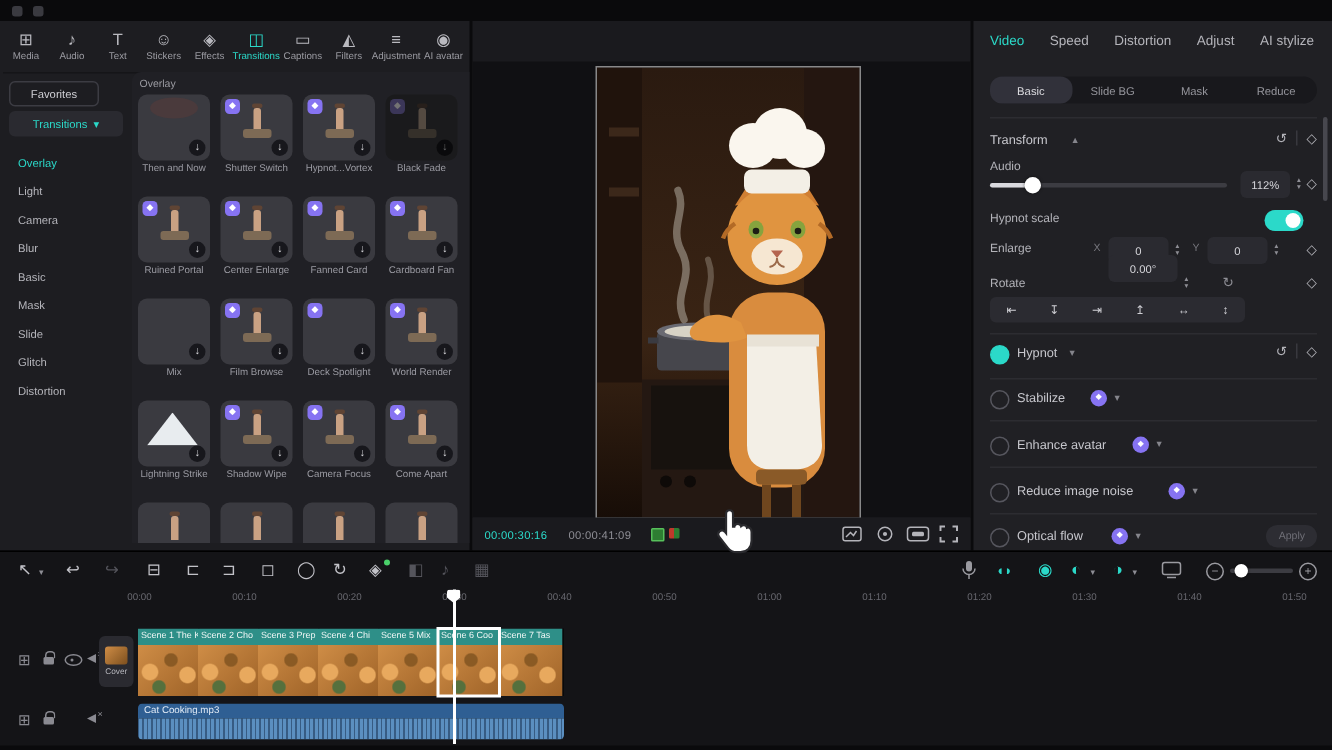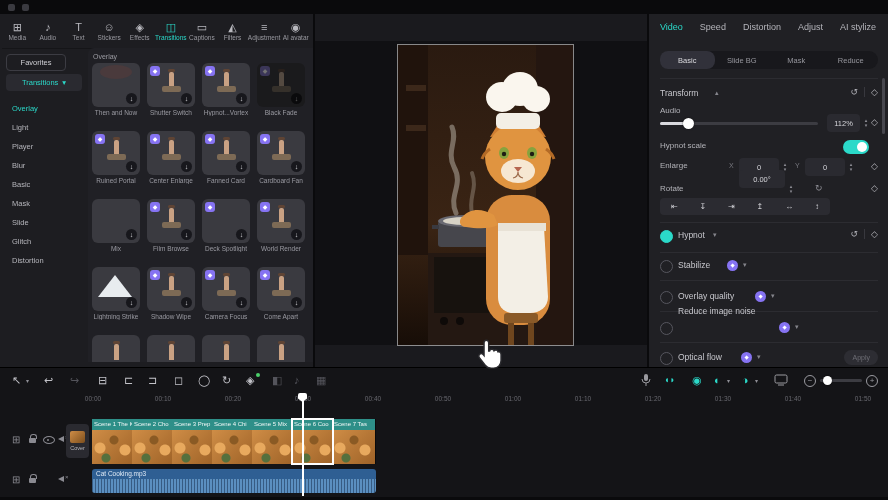--- a/index.html
+++ b/index.html
@@ -183,21 +183,21 @@
       </div>
   </div>
 
   <div class="fav-btn">Favorites</div>
   <div class="group-btn">
     <span>Transitions</span>
     <span>▾</span>
   </div>
   <div class="side-item active" style="top:90px">Overlay</div>
   <div class="side-item" style="top:109px">Light</div>
-  <div class="side-item" style="top:128px">Player</div>
+  <div class="side-item" style="top:128px">Camera</div>
   <div class="side-item" style="top:147px">Blur</div>
   <div class="side-item" style="top:166px">Basic</div>
   <div class="side-item" style="top:185px">Mask</div>
   <div class="side-item" style="top:204px">Slide</div>
   <div class="side-item" style="top:223px">Glitch</div>
   <div class="side-item" style="top:242px">Distortion</div>
 
   <div id="grid">
     <span class="hdr">Overlay</span>
 
@@ -413,20 +413,41 @@
       <rect x="98" y="68" width="44" height="16" rx="5" fill="#f3efe6"></rect>
       <ellipse cx="104" cy="52" rx="16" ry="15" fill="#faf6ee"></ellipse>
       <ellipse cx="122" cy="44" rx="18" ry="17" fill="#faf6ee"></ellipse>
       <ellipse cx="138" cy="54" rx="14" ry="13" fill="#faf6ee"></ellipse>
 
       <rect x="106" y="268" width="34" height="10" rx="3" fill="#8a5a28"></rect>
       <rect x="110" y="278" width="6" height="22" fill="#6f461e"></rect>
         <rect x="130" y="278" width="6" height="22" fill="#6f461e"></rect>
     </svg>
   </div>
+  <div id="pcontrols">
+    <span class="tc cur abs" style="left:8px;top:7px">00:00:30:16</span>
+    <span class="tc dur abs" style="left:64px;top:7px">00:00:41:09</span>
+    <span class="minisq abs" style="left:116px;top:7px;background:#2e7d32;border:1px solid #57c05b"></span>
+    <span class="minisq abs" style="left:128px;top:7px;background:linear-gradient(90deg,#c0392b 50%,#2e7d32 50%)"></span>
+    <svg class="picon" style="right:72px" width="14" height="12">
+        <rect x="1" y="1.5" width="12" height="9" rx="1.5" fill="none" stroke="#b4b4ba"></rect>
+        <path d="M3,8 L6,5 L8,7 L10,4" stroke="#b4b4ba" fill="none"></path>
+      </svg>
+    <svg class="picon" style="right:50px" width="14" height="12">
+        <circle cx="7" cy="6" r="4.5" fill="none" stroke="#b4b4ba"></circle>
+        <circle cx="7" cy="6" r="1.4" fill="#b4b4ba"></circle>
+      </svg>
+    <svg class="picon" style="right:27px" width="16" height="12">
+        <rect x="1" y="1.5" width="14" height="9" rx="2" fill="none" stroke="#b4b4ba"></rect>
+        <rect x="4" y="4.5" width="8" height="3" rx="1" fill="#b4b4ba"></rect>
+      </svg>
+    <svg class="picon" style="right:8px" width="13" height="12">
+        <path d="M1,4 V1 H4 M9,1 H12 V4 M12,8 V11 H9 M4,11 H1 V8" fill="none" stroke="#b4b4ba" stroke-width="1.3"></path>
+      </svg>
+  </div>
 </div>
 
 <div id="inspector" class="panel">
   <div class="itabs">
     <span class="tab active">Video</span>
     <span class="tab">Speed</span>
     <span class="tab">Distortion</span>
     <span class="tab">Adjust</span>
     <span class="tab">AI stylize</span>
   </div>
@@ -507,27 +528,27 @@
   </div>
   <div class="divider" style="top:238px"></div>
 
   <span class="chk" style="left:11px;top:246px"></span>
   <span class="ilabel abs" style="left:29px;top:246px">Stabilize</span>
   <span class="probadge2 abs" style="left:74px;top:246px">◆</span>
   <span class="caret abs" style="left:90px;top:247px">▾</span>
   <div class="divider" style="top:266px"></div>
 
   <span class="chk" style="left:11px;top:277px"></span>
-  <span class="ilabel abs" style="left:29px;top:277px">Overlay quality</span>
+  <span class="ilabel abs" style="left:29px;top:277px">Enhance avatar</span>
   <span class="probadge2 abs" style="left:102px;top:277px">◆</span>
   <span class="caret abs" style="left:118px;top:278px">▾</span>
   <div class="divider" style="top:297px"></div>
 
   <span class="chk" style="left:11px;top:308px"></span>
-  <span class="ilabel abs" style="left:29px;top:292px">Reduce image noise</span>
+  <span class="ilabel abs" style="left:29px;top:308px">Reduce image noise</span>
   <span class="probadge2 abs" style="left:126px;top:308px">◆</span>
   <span class="caret abs" style="left:142px;top:309px">▾</span>
   <div class="divider" style="top:328px"></div>
 
   <span class="chk" style="left:11px;top:338px"></span>
   <span class="ilabel abs" style="left:29px;top:338px">Optical flow</span>
   <span class="probadge2 abs" style="left:88px;top:338px">◆</span>
   <span class="caret abs" style="left:104px;top:339px">▾</span>
   <div class="pillbtn" style="right:10px;top:336px">Apply</div>
 

